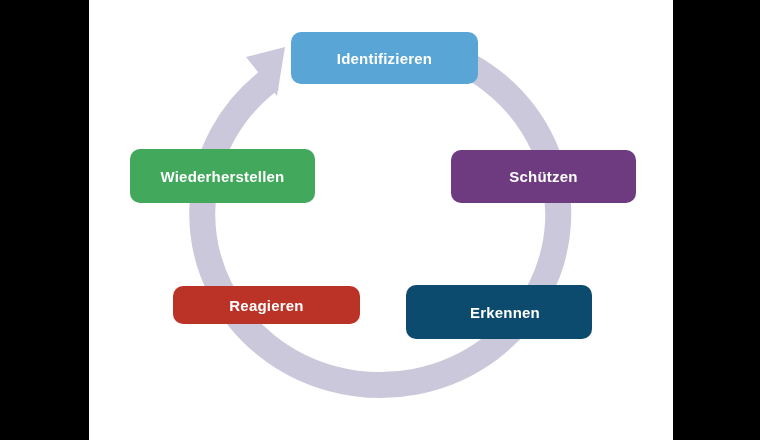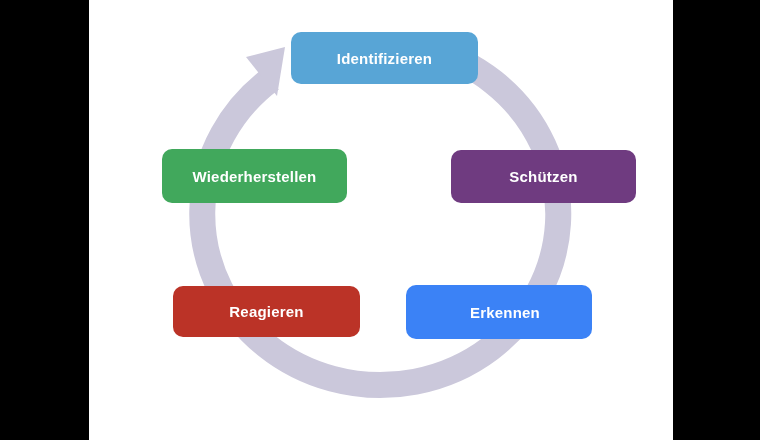--- a/index.html
+++ b/index.html
@@ -33,21 +33,21 @@
     border-radius: 10px;
     color: #ffffff;
     font-weight: bold;
     font-size: 15px;
     letter-spacing: 0.2px;
     text-align: center;
   }
   .node-identifizieren   { left: 291px; top: 32px;  width: 187px; height: 52px; }
   .node-schuetzen        { left: 451px; top: 150px; width: 185px; height: 53px; text-align: center; }
   .node-erkennen         { left: 406px; top: 285px; width: 186px; height: 54px; }
-  .node-reagieren        { left: 173px; top: 286px; width: 187px; height: 51px; }
+  .node-reagieren        { left: 173px; top: 286px; width: 187px; height: 38px; }
   .node-wiederherstellen { left: 130px; top: 149px; width: 185px; height: 54px; }
 </style>
 </head>
 <body>
 
 <div class="stage">
 
   <div class="panel"></div>
 
   <svg class="cycle-svg" viewBox="0 0 760 440" xmlns="http://www.w3.org/2000/svg">
@@ -56,25 +56,25 @@
   </svg>
 
   <div class="node node-identifizieren" style="background-color: rgb(88, 165, 214);">
     <span>Identifizieren</span>
   </div>
 
   <div class="node node-schuetzen" style="background-color: rgb(111, 59, 128);">
     <span>Schützen</span>
   </div>
 
-  <div class="node node-erkennen" style="background-color: #3b82f6; padding-left: 12px;">
+  <div class="node node-erkennen" style="background-color: #0c4a6e; padding-left: 12px;">
     <span>Erkennen</span>
   </div>
 
   <div class="node node-reagieren" style="background-color: rgb(187, 51, 39);">
     <span>Reagieren</span>
   </div>
 
-  <div class="node node-wiederherstellen" style="background-color: rgb(65, 168, 92); margin-left: 32px;">
+  <div class="node node-wiederherstellen" style="background-color: rgb(65, 168, 92);">
     <span>Wiederherstellen</span>
   </div>
 
 </div>
 
 </body></html>

